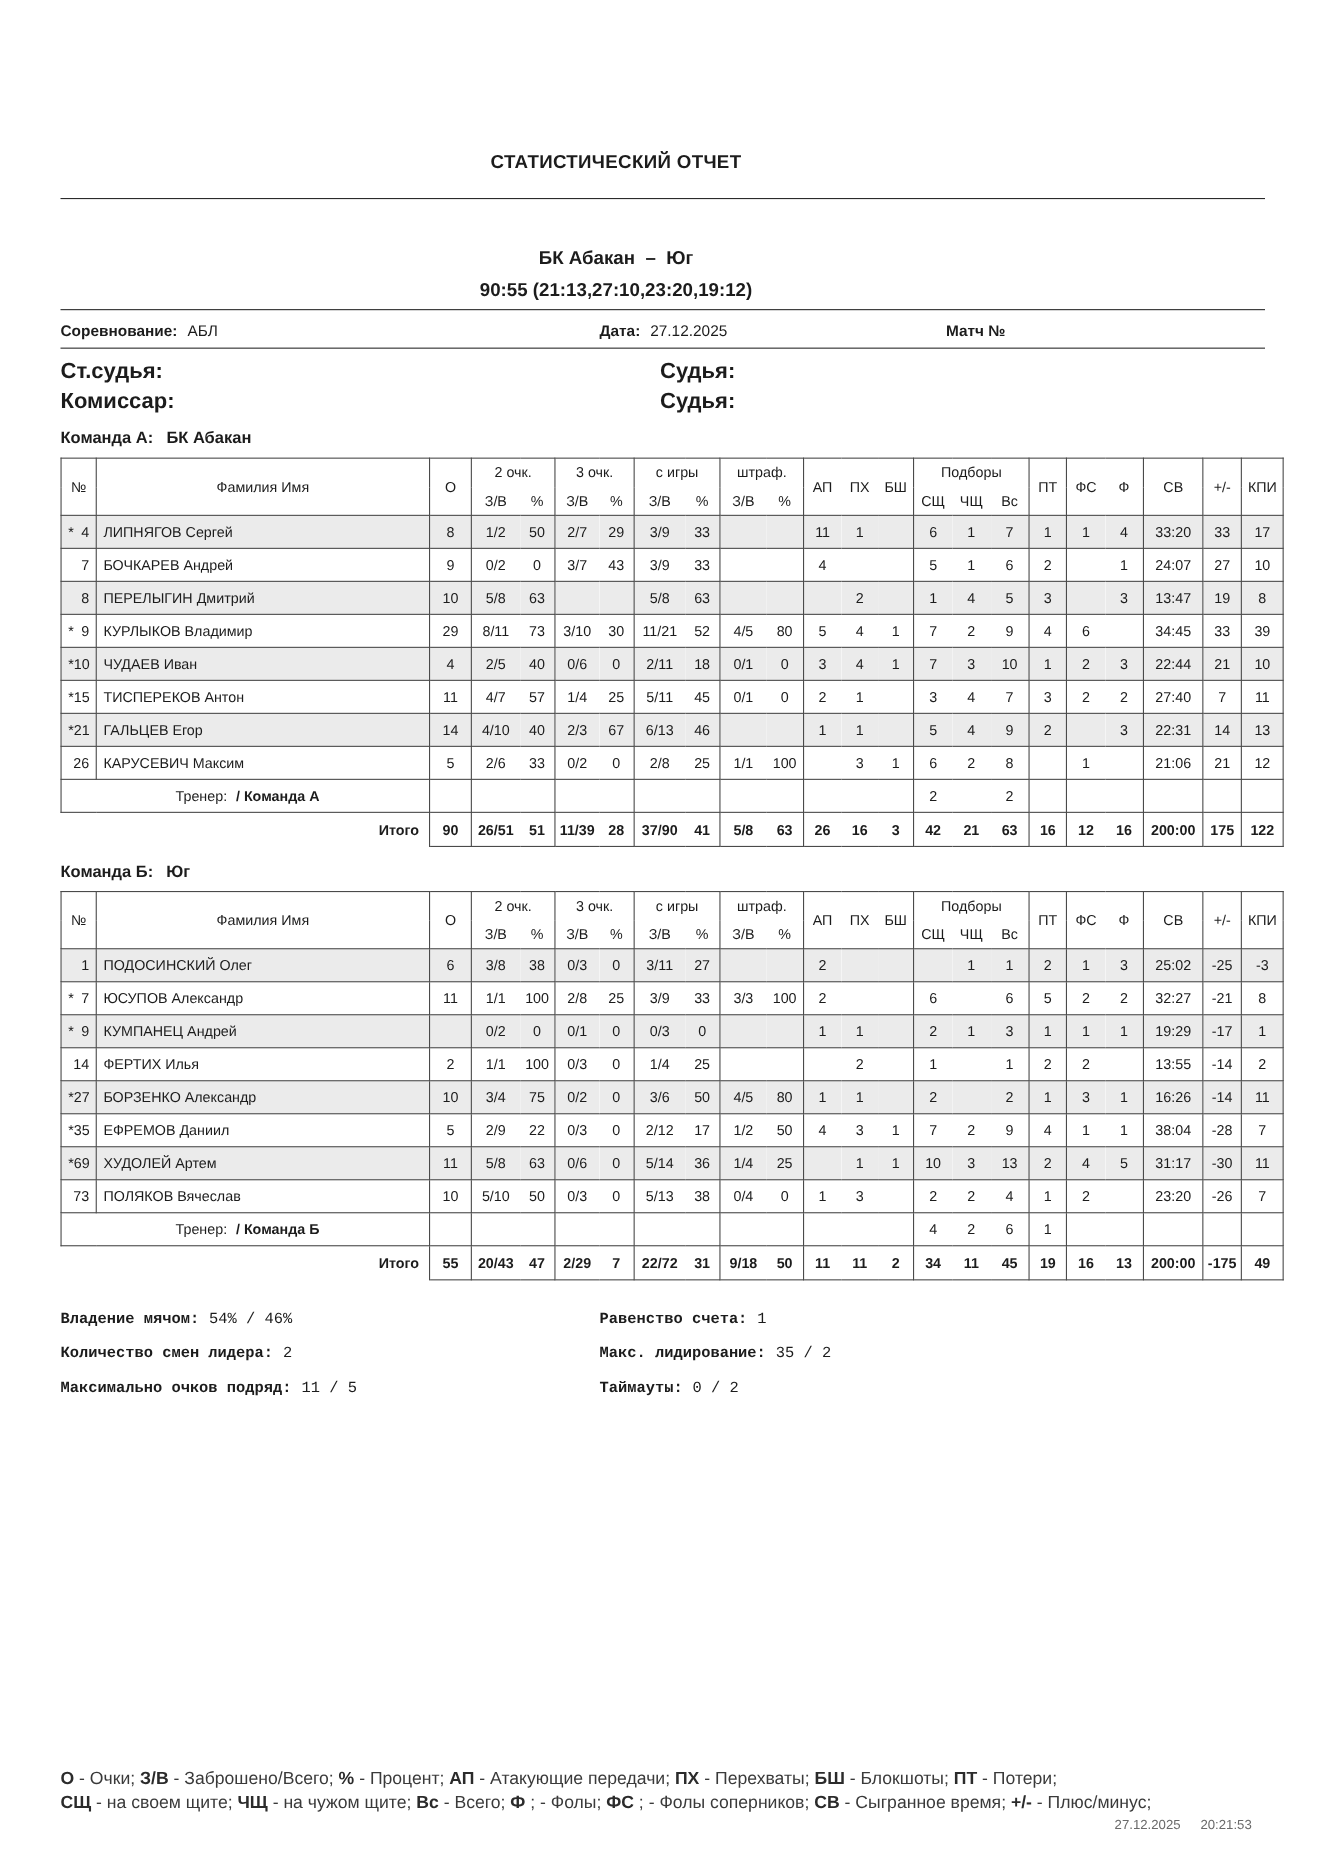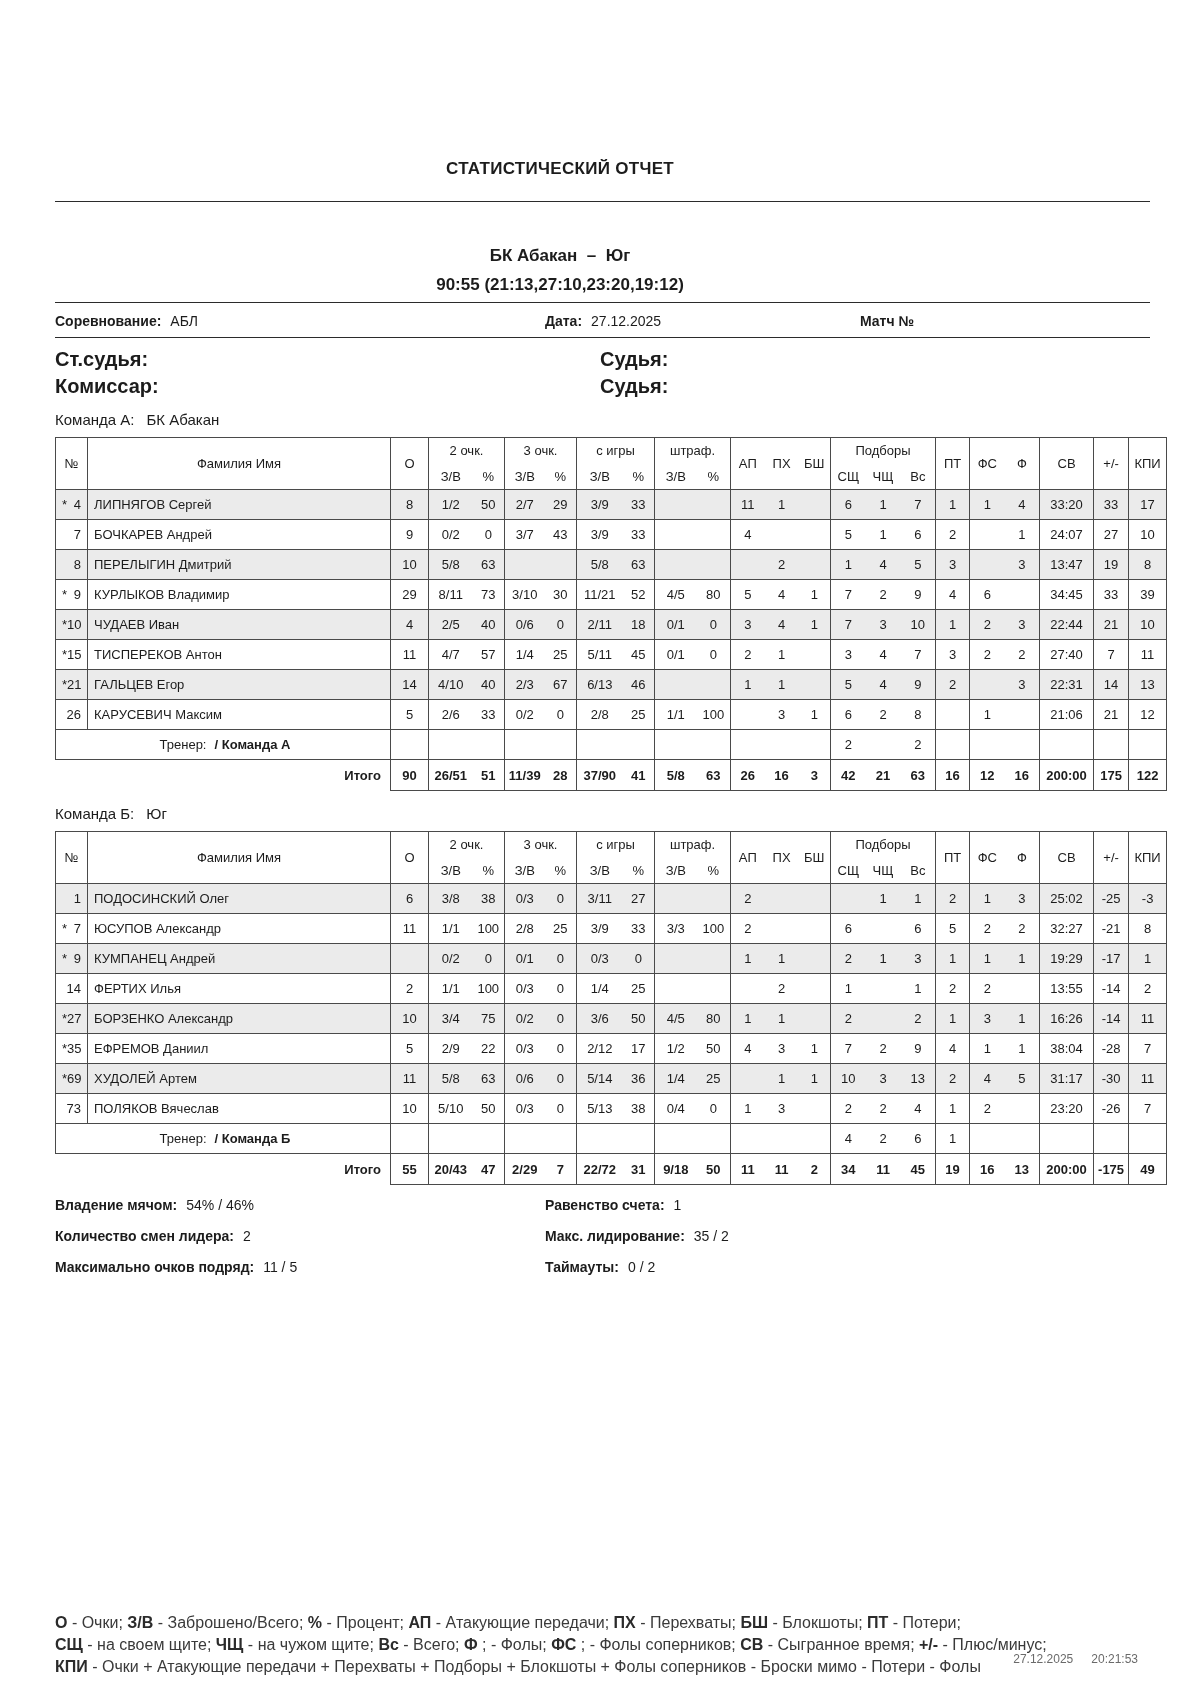--- a/index.html
+++ b/index.html
@@ -1,50 +1,50 @@
 <!DOCTYPE html>
 <html><head>
 <meta charset="utf-8">
 <style>
   * { margin:0; padding:0; box-sizing:border-box; }
   html,body { background:#fff; }
   body { font-family:"Liberation Sans", sans-serif; color:#1c1c1c; }
   .page { position:relative; width:1200px; height:1696px; overflow:hidden; padding:138px 52px 0 55px; }
-  .center-block { width:1010px; text-align:center;margin-top:21px; }
+  .center-block { width:1010px; text-align:center; }
   .title { font-size:17px; font-weight:bold; letter-spacing:.3px; }
   .rule { border:none; border-top:1.6px solid #2b2b2b; margin:0; width:1095px; }
   .rule-1 { margin-top:22px; }
   .match-title { margin-top:44px; font-size:17px; font-weight:bold; white-space:pre; }
   .score-line { margin-top:9px; font-size:17px; font-weight:bold; margin-bottom:7px; }
   .info-row { display:grid; grid-template-columns:490px 315px 1fr; height:27px; align-items:center; font-size:14px; }
   .ref-row { display:grid; grid-template-columns:545px 1fr; height:27px; align-items:center; font-size:20px; }
   .info-block { padding-top:4px; padding-bottom:3px; }
   .ref-block { padding-top:8px; }
   .lbl { font-weight:bold; }
   .val { margin-left:9px; }
-  .team-caption { margin-top:11px; font-size:15px; font-weight:normal; height:24px; }
+  .team-caption { margin-top:11px; font-size:15px; font-weight:bold; height:24px; }
   .team-caption .cap-name { margin-left:12px; }
   table.stats { border-collapse:collapse; table-layout:fixed; width:1096px; margin-top:2px; }
   table.stats th, table.stats td { border:1px solid #4a4a4a; font-size:13px; font-weight:normal; text-align:center; vertical-align:middle; padding:0 2px; overflow:hidden; white-space:nowrap; }
   table.stats thead th { height:26px; }
   table.stats tbody td { height:30px; }
   .nr { border-right:none !important; }
   .nl { border-left:none !important; }
   .nb { border-bottom:none !important; }
   .nt { border-top:none !important; }
   tbody.players tr:nth-child(odd) td { background:#ebebeb; }
   .c-name { text-align:left !important; padding-left:6px !important;margin-top:24px; }
   .no-wrap { display:flex; justify-content:space-between; padding:0 4px; }
   .no-wrap .num { margin-left:auto; }
   .c-coach { text-align:right; padding-left:6px !important; font-weight:bold; }
   .c-coach .coach-val { font-weight:bold; margin-left:8px; }
   tbody.extra td { height:28px; }
   tbody.extra tr.totals-row td { height:31px;font-weight:bold; }
   .c-totals-label { text-align:right !important; padding-right:9px !important; border-left:none !important; border-bottom:none !important; }
-  .summary { margin-top:4px; }
+  .summary { margin-top:20px;font-family:Liberation Mono, monospace; }
   .summary-row { display:grid; grid-template-columns:490px 1fr; height:31px; align-items:center; font-size:14px; }
   .legend { margin-top:330px; font-size:16px; color:#3a3a3a; line-height:22px; }
   .legend b { color:#2b2b2b; }
   .footer-stamp { position:absolute; right:62px; bottom:30px; font-size:12px; color:#6a6a6a; }
   .footer-stamp span { margin-left:18px; }
 </style>
 </head>
 <body>
 
 <div class="page">
@@ -800,20 +800,19 @@
     </div>
     <div class="summary-row">
       <div><span class="lbl">Максимально очков подряд:</span><span class="val">11 / 5</span></div>
       <div><span class="lbl">Таймауты:</span><span class="val">0 / 2</span></div>
     </div>
   </div>
 
   <div class="legend" id="legend">
       <div><b>О</b><span> - Очки; </span><b>З/В</b><span> - Заброшено/Всего; </span><b>%</b><span> - Процент; </span><b>АП</b><span> - Атакующие передачи; </span><b>ПХ</b><span> - Перехваты; </span><b>БШ</b><span> - Блокшоты; </span><b>ПТ</b><span> - Потери;</span></div>
       <div><b>СЩ</b><span> - на своем щите; </span><b>ЧЩ</b><span> - на чужом щите; </span><b>Вс</b><span> - Всего; </span><b>Ф</b><span> ; - Фолы; </span><b>ФС</b><span> ; - Фолы соперников; </span><b>СВ</b><span> - Сыгранное время; </span><b>+/-</b><span> - Плюс/минус;</span></div>
-      <div><b>КПИ</b><span> - Очки + Атакующие передачи + Перехваты + Подборы + Блокшоты + Фолы соперников - Броски мимо - Потери - Фолы</span></div>
     </div>
 
   <div class="footer-stamp">
     <span style="margin-left:0;">27.12.2025</span><span>20:21:53</span>
   </div>
 
 </div>
 
 </body></html>

